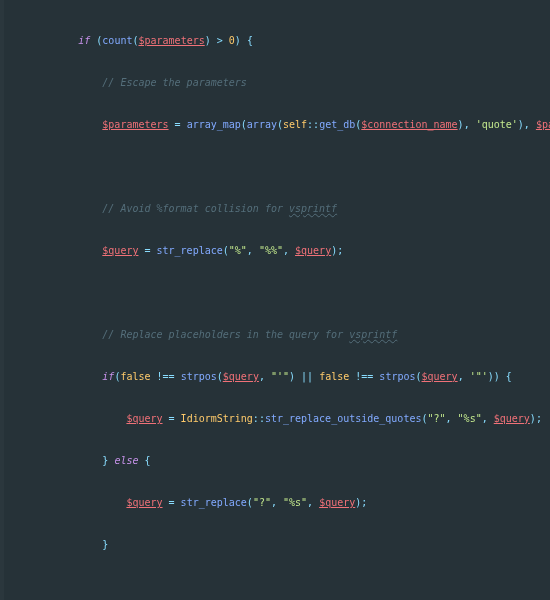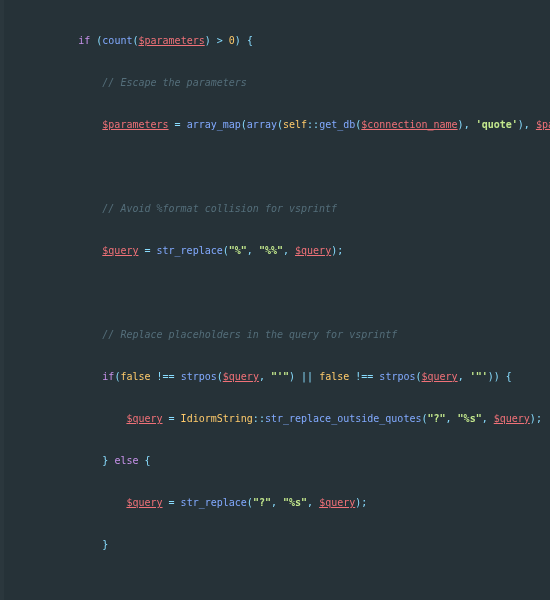--- a/index.html
+++ b/index.html
@@ -32,29 +32,30 @@
     left: 6px;
     top: 34px;
     white-space: pre;
   }
   .line {
     height: 14px;
     margin-bottom: 28px;
     white-space: pre;
   }
   .tok { display: inline; }
-  .kw   { color: #C792EA; }
+  .kw   { color: #C792EA; font-style: italic; }
   .fn   { color: #82AAFF; }
   .var  { color: #f07178; text-decoration: underline; }
-  .str  { color: #C3E88D; font-weight: bold; }
+  .str  { color: #C3E88D; }
   .punc { color: #89DDFF; }
   .op   { color: #89DDFF; }
   .cls  { color: #FFCB6B; }
   .comment { color: #546E7A; font-style: italic; }
   .underline {
+    text-decoration: underline;
     text-decoration-style: wavy;
     text-decoration-color: #546E7A;
   }
 </style>
 </head>
 <body>
 
 <div class="editor">
   <div class="gutter"></div>
   <div class="code" id="code-area"><div class="line"><span class="tok">            </span><span class="tok kw">if </span><span class="tok punc">(</span><span class="tok fn">count</span><span class="tok punc">(</span><span class="tok var">$parameters</span><span class="tok punc">)</span><span class="tok op"> &gt; </span><span class="tok cls">0</span><span class="tok punc">) {</span></div><div class="line"><span class="tok">                </span><span class="tok comment">// Escape the parameters</span></div><div class="line"><span class="tok">                </span><span class="tok var">$parameters</span><span class="tok op"> = </span><span class="tok fn">array_map</span><span class="tok punc">(</span><span class="tok fn">array</span><span class="tok punc">(</span><span class="tok cls">self</span><span class="tok op">::</span><span class="tok fn">get_db</span><span class="tok punc">(</span><span class="tok var">$connection_name</span><span class="tok punc">), </span><span class="tok str">'quote'</span><span class="tok punc">), </span><span class="tok var">$parameters</span></div><div class="line"><span class="tok"></span><span class="tok punc"></span></div><div class="line"><span class="tok">                </span><span class="tok comment">// Avoid %format collision for </span><span class="tok comment underline">vsprintf</span></div><div class="line"><span class="tok">                </span><span class="tok var">$query</span><span class="tok op"> = </span><span class="tok fn">str_replace</span><span class="tok punc">(</span><span class="tok str">"%"</span><span class="tok punc">, </span><span class="tok str">"%%"</span><span class="tok punc">, </span><span class="tok var">$query</span><span class="tok punc">);</span></div><div class="line"><span class="tok"></span><span class="tok punc"></span></div><div class="line"><span class="tok">                </span><span class="tok comment">// Replace placeholders in the query for </span><span class="tok comment underline">vsprintf</span></div><div class="line"><span class="tok">                </span><span class="tok kw">if</span><span class="tok punc">(</span><span class="tok cls">false</span><span class="tok op"> !== </span><span class="tok fn">strpos</span><span class="tok punc">(</span><span class="tok var">$query</span><span class="tok punc">, </span><span class="tok str">"'"</span><span class="tok punc">)</span><span class="tok op"> || </span><span class="tok cls">false</span><span class="tok op"> !== </span><span class="tok fn">strpos</span><span class="tok punc">(</span><span class="tok var">$query</span><span class="tok punc">, </span><span class="tok str">'"'</span><span class="tok punc">)) {</span></div><div class="line"><span class="tok">                    </span><span class="tok var">$query</span><span class="tok op"> = </span><span class="tok cls">IdiormString</span><span class="tok op">::</span><span class="tok fn">str_replace_outside_quotes</span><span class="tok punc">(</span><span class="tok str">"?"</span><span class="tok punc">, </span><span class="tok str">"%s"</span><span class="tok punc">, </span><span class="tok var">$query</span><span class="tok punc">);</span></div><div class="line"><span class="tok">                </span><span class="tok punc">} </span><span class="tok kw">else</span><span class="tok punc"> {</span></div><div class="line"><span class="tok">                    </span><span class="tok var">$query</span><span class="tok op"> = </span><span class="tok fn">str_replace</span><span class="tok punc">(</span><span class="tok str">"?"</span><span class="tok punc">, </span><span class="tok str">"%s"</span><span class="tok punc">, </span><span class="tok var">$query</span><span class="tok punc">);</span></div><div class="line"><span class="tok">                </span><span class="tok punc">}</span></div></div>

